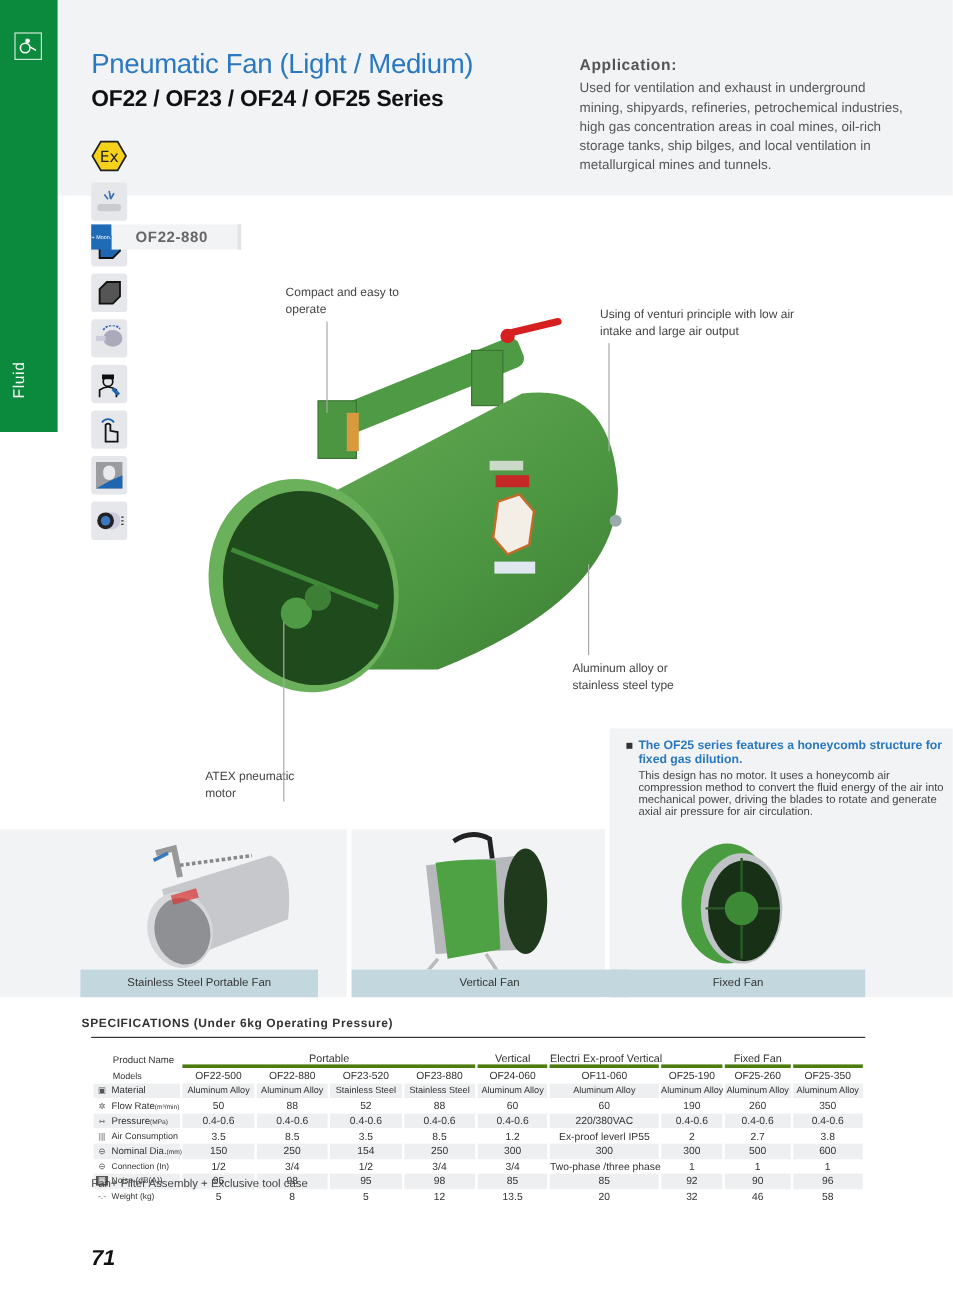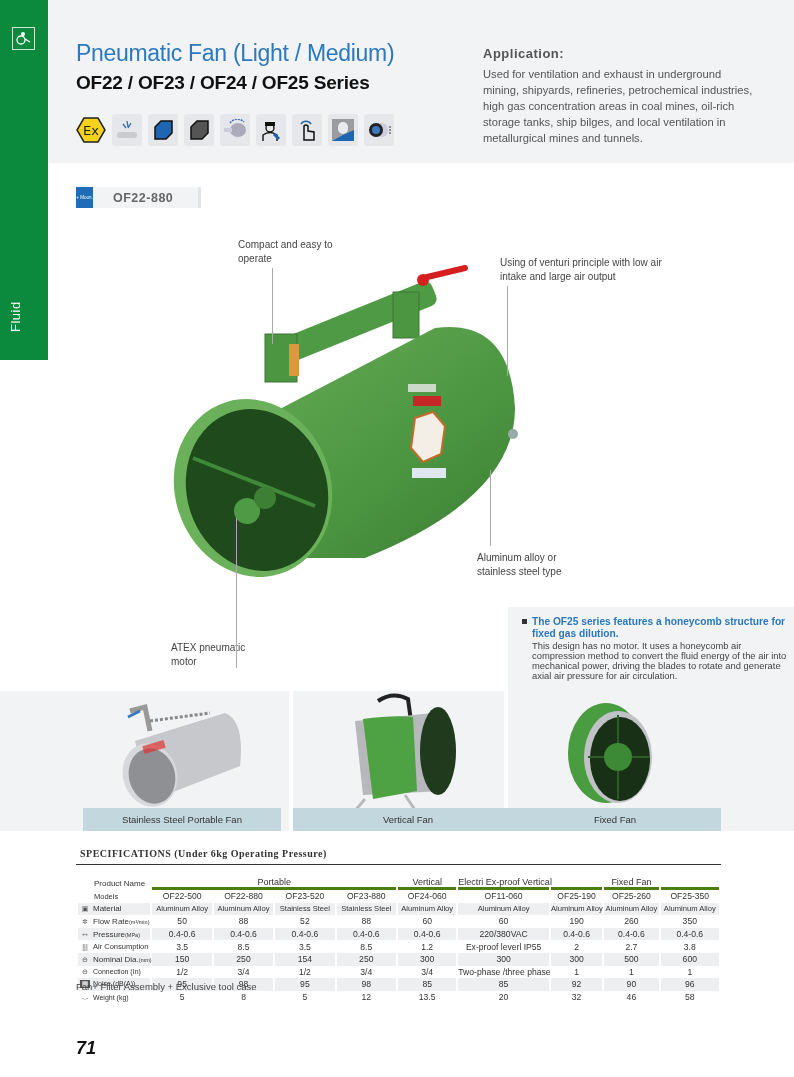--- a/index.html
+++ b/index.html
@@ -7,21 +7,21 @@
   body { position: relative; font-family: "Liberation Sans", "DejaVu Sans", sans-serif; color: #333; }
 
   .header-band { position: absolute; left: 48px; top: 0; width: 746px; height: 163px; background: #f2f3f5; }
   .sidebar { position: absolute; left: 0; top: 0; width: 48px; height: 360px; background: #0b8a3d; }
   .sidebar .logo { position: absolute; left: 12px; top: 27px; width: 23px; height: 23px; border: 1px solid #cde8d6; display:flex; align-items:center; justify-content:center; }
   .sidebar .section-label { position: absolute; left: 8px; top: 297px; width: 32px; height: 40px; color: #fff; font-size: 13px; writing-mode: vertical-rl; transform: rotate(180deg); text-align: center; letter-spacing: 0.5px; }
 
   .title { position: absolute; left: 76px; top: 40px; font-size: 23px; color: #2a78c0; letter-spacing: -0.3px; }
   .subtitle { position: absolute; left: 76px; top: 72px; font-size: 19px; font-weight: bold; color: #111; letter-spacing: -0.2px; }
 
-  .icons { position: absolute; left: 76px; top: 114px; display: flex; gap: 6px; }
+  .icons { position: absolute; left: 76px; top: 114px; display: flex; gap: 6px; flex-direction: column; }
   .icons .ic { width: 30px; height: 32px; background: #e6e7ea; border-radius: 3px; display:flex; align-items:center; justify-content:center; }
   .icons .ic.ex { background: transparent; }
 
   .app-title { position: absolute; left: 483px; top: 46px; font-size: 13px; font-weight: bold; color: #555; letter-spacing: 0.5px; }
   .app-body { position: absolute; left: 483px; top: 66px; width: 270px; font-size: 11.2px; line-height: 16px; color: #555; }
 
   .model-tag { position: absolute; left: 76px; top: 187px; height: 21px; display: flex; align-items: stretch; }
   .model-tag .badge { width: 17px; background: #1f6bb6; color: #fff; font-size: 4.5px; display:flex; align-items:center; justify-content:center; text-align:center; line-height:5px; }
   .model-tag .name { width: 108px; background: #f2f3f5; border-right: 3px solid #e2e3e5; color: #666; font-size: 12.5px; font-weight: bold; padding-left: 20px; display:flex; align-items:center; letter-spacing: 0.5px; }
 
@@ -33,21 +33,21 @@
   .of25-box { position: absolute; left: 508px; top: 607px; width: 286px; height: 224px; background: #f2f3f5; }
   .of25-box .head { position: absolute; left: 24px; top: 9px; width: 256px; font-size: 10.2px; font-weight: bold; color: #2a78c0; line-height: 12px; }
   .of25-box .head:before { content: ""; position: absolute; left: -10px; top: 3px; width: 5px; height: 5px; background: #333; }
   .of25-box .body { position: absolute; left: 24px; top: 34px; width: 260px; font-size: 9.4px; color: #444; line-height: 10px; }
 
   .strip { position: absolute; top: 691px; height: 140px; background: #f2f3f5; }
   .strip.s1 { left: 0; width: 289px; }
   .strip.s2 { left: 293px; width: 211px; }
   .strip-caption { position: absolute; top: 808px; height: 23px; background: #c3d8de; color: #333; font-size: 9.5px; display:flex; align-items:center; justify-content:center; }
 
-  .spec-title { position: absolute; left: 80px; top: 848px; font-size: 10px; font-weight: bold; color: #333; letter-spacing: 0.5px; font-family: Liberation Serif, serif; }
+  .spec-title { position: absolute; left: 68px; top: 848px; font-size: 10px; font-weight: bold; color: #333; letter-spacing: 0.5px; }
   .spec-rule { position: absolute; left: 76px; top: 864px; width: 645px; height: 1px; background: #333; }
 
   table.spec { position: absolute; left: 76px; top: 877px; width: 645px; border-collapse: separate; border-spacing: 2px 0; font-size: 8.6px; color: #333; table-layout: fixed; }
   table.spec td, table.spec th { text-align: center; font-weight: normal; height: 12.6px; padding: 0; white-space: nowrap; overflow: visible; }
   table.spec td.lbl { text-align: left; font-size: 8px; padding-left: 2px; }
   table.spec tr.shade td { background: #eeeff1; }
   table.spec tr.group th { border-bottom: 3px solid #4d7c0f; font-size: 9px; }
   table.spec tr.group th.lbl { border-bottom: none; text-align: left; padding-left: 16px; font-size: 8px; }
   table.spec td .u { font-size: 5.5px; }
   .licon { display:inline-block; width: 10px; font-size: 7px; color: #555; margin-right: 3px; text-align:center; }
@@ -210,21 +210,21 @@
   <div class="body">This design has no motor. It uses a honeycomb air compression method to convert the fluid energy of the air into mechanical power, driving the blades to rotate and generate axial air pressure for air circulation.</div>
   <svg style="position:absolute; left:50px; top:84px;" width="110" height="120" viewBox="0 0 110 120">
     <ellipse cx="48" cy="62" rx="38" ry="50" fill="#4a9c40"></ellipse>
     <ellipse cx="60" cy="66" rx="34" ry="46" fill="#bfc3c6"></ellipse>
     <ellipse cx="62" cy="68" rx="30" ry="42" fill="#173016"></ellipse>
     <circle cx="60" cy="66" r="14" fill="#3d8a36"></circle>
     <path d="M60 24 V52 M60 80 V108 M30 66 H46 M74 66 H92" stroke="#2e5a2a" stroke-width="2"></path>
   </svg>
 </div>
 
-<div class="strip-caption" style="left:83px; width:198px;">Stainless Steel Portable Fan</div>
+<div class="strip-caption" style="left:67px; width:198px;">Stainless Steel Portable Fan</div>
 <div class="strip-caption" style="left:293px; width:230px;">Vertical Fan</div>
 <div class="strip-caption" style="left:509px; width:212px;">Fixed Fan</div>
 
 <div class="spec-title">SPECIFICATIONS  (Under 6kg Operating Pressure)</div>
 <div class="spec-rule"></div>
 
 <table class="spec">
   <colgroup>
     <col style="width:72px">
       <col style="width:59px">

